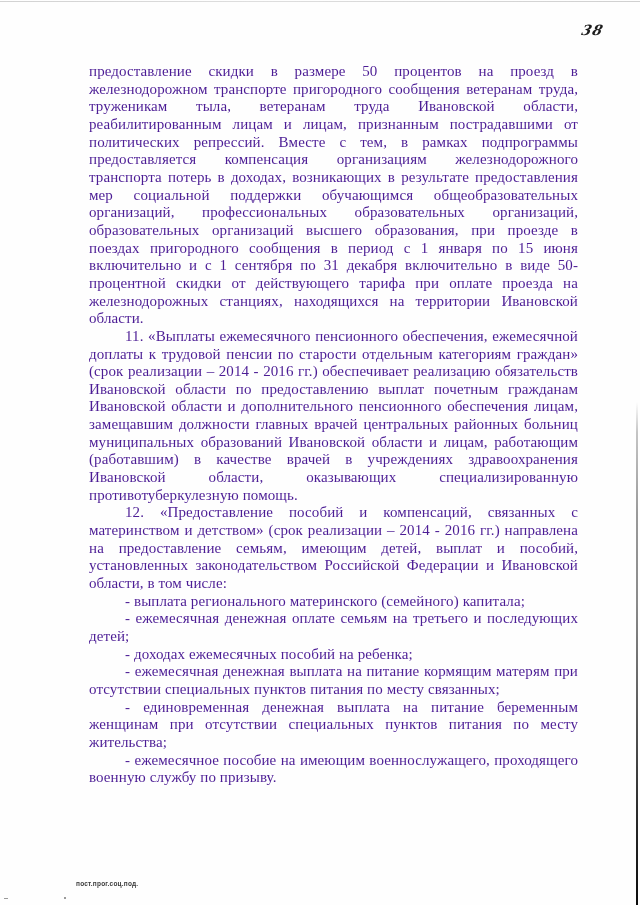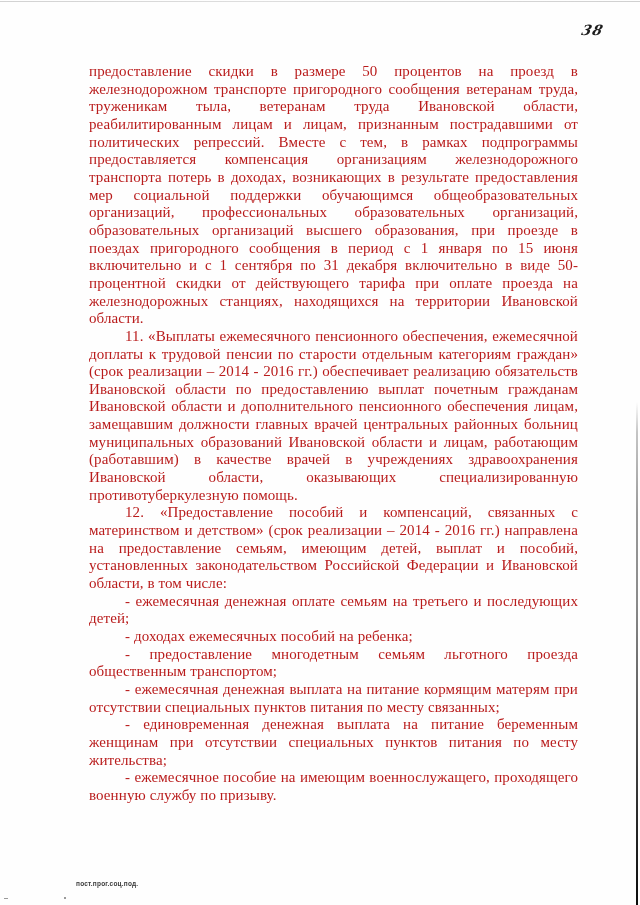--- a/index.html
+++ b/index.html
@@ -42,21 +42,21 @@
     font-weight: bold;
     font-size: 14px;
     color: #1d1d1d;
     transform: skewX(-14deg);
     letter-spacing: 1px;
   }
   .text-block {
     position: absolute;
     left: 89px; top: 63px;
     width: 489px;
-    color: #b91c1c;
+    color: #4c1d95;
     font-size: 15px;
     line-height: 17.65px;
     text-align: justify;
     letter-spacing: 0.1px;
   }
   .text-block p {
     margin: 0; padding: 0;
     text-indent: 36px;
     hyphens: none;
   }
@@ -83,23 +83,23 @@
 <div class="page">
 
   <div class="top-edge-line"></div>
 
   <div class="page-number">38</div>
 
   <div class="text-block">
     <p class="no-indent">предоставление скидки в размере 50 процентов на проезд в железнодорожном транспорте пригородного сообщения ветеранам труда, труженикам тыла, ветеранам труда Ивановской области, реабилитированным лицам и лицам, признанным пострадавшими от политических репрессий. Вместе с тем, в рамках подпрограммы предоставляется компенсация организациям железнодорожного транспорта потерь в доходах, возникающих в результате предоставления мер социальной поддержки обучающимся общеобразовательных организаций, профессиональных образовательных организаций, образовательных организаций высшего образования, при проезде в поездах пригородного сообщения в период с 1 января по 15 июня включительно и с 1 сентября по 31 декабря включительно в виде 50-процентной скидки от действующего тарифа при оплате проезда на железнодорожных станциях, находящихся на территории Ивановской области.</p>
     <p>11. «Выплаты ежемесячного пенсионного обеспечения, ежемесячной доплаты к трудовой пенсии по старости отдельным категориям граждан» (срок реализации – 2014 - 2016 гг.) обеспечивает реализацию обязательств Ивановской области по предоставлению выплат почетным гражданам Ивановской области и дополнительного пенсионного обеспечения лицам, замещавшим должности главных врачей центральных районных больниц муниципальных образований Ивановской области и лицам, работающим (работавшим) в качестве врачей в учреждениях здравоохранения Ивановской области, оказывающих специализированную противотуберкулезную помощь.</p>
     <p>12. «Предоставление пособий и компенсаций, связанных с материнством и детством» (срок реализации – 2014 - 2016 гг.) направлена на предоставление семьям, имеющим детей, выплат и пособий, установленных законодательством Российской Федерации и Ивановской области, в том числе:</p>
+    <p>- выплата регионального материнского (семейного) капитала;</p>
     <p>- ежемесячная денежная оплате семьям на третьего и последующих детей;</p>
     <p>- доходах ежемесячных пособий на ребенка;</p>
-    <p>- предоставление многодетным семьям льготного проезда общественным транспортом;</p>
     <p>- ежемесячная денежная выплата на питание кормящим матерям при отсутствии специальных пунктов питания по месту связанных;</p>
     <p>- единовременная денежная выплата на питание беременным женщинам при отсутствии специальных пунктов питания по месту жительства;</p>
     <p>- ежемесячное пособие на имеющим военнослужащего, проходящего военную службу по призыву.</p>
   </div>
 
   <div class="footer-code">пост.прог.соц.под.</div>
 
   <div class="right-edge-line"></div>
   <div class="speck speck-1"></div>
   <div class="speck speck-2"></div>

